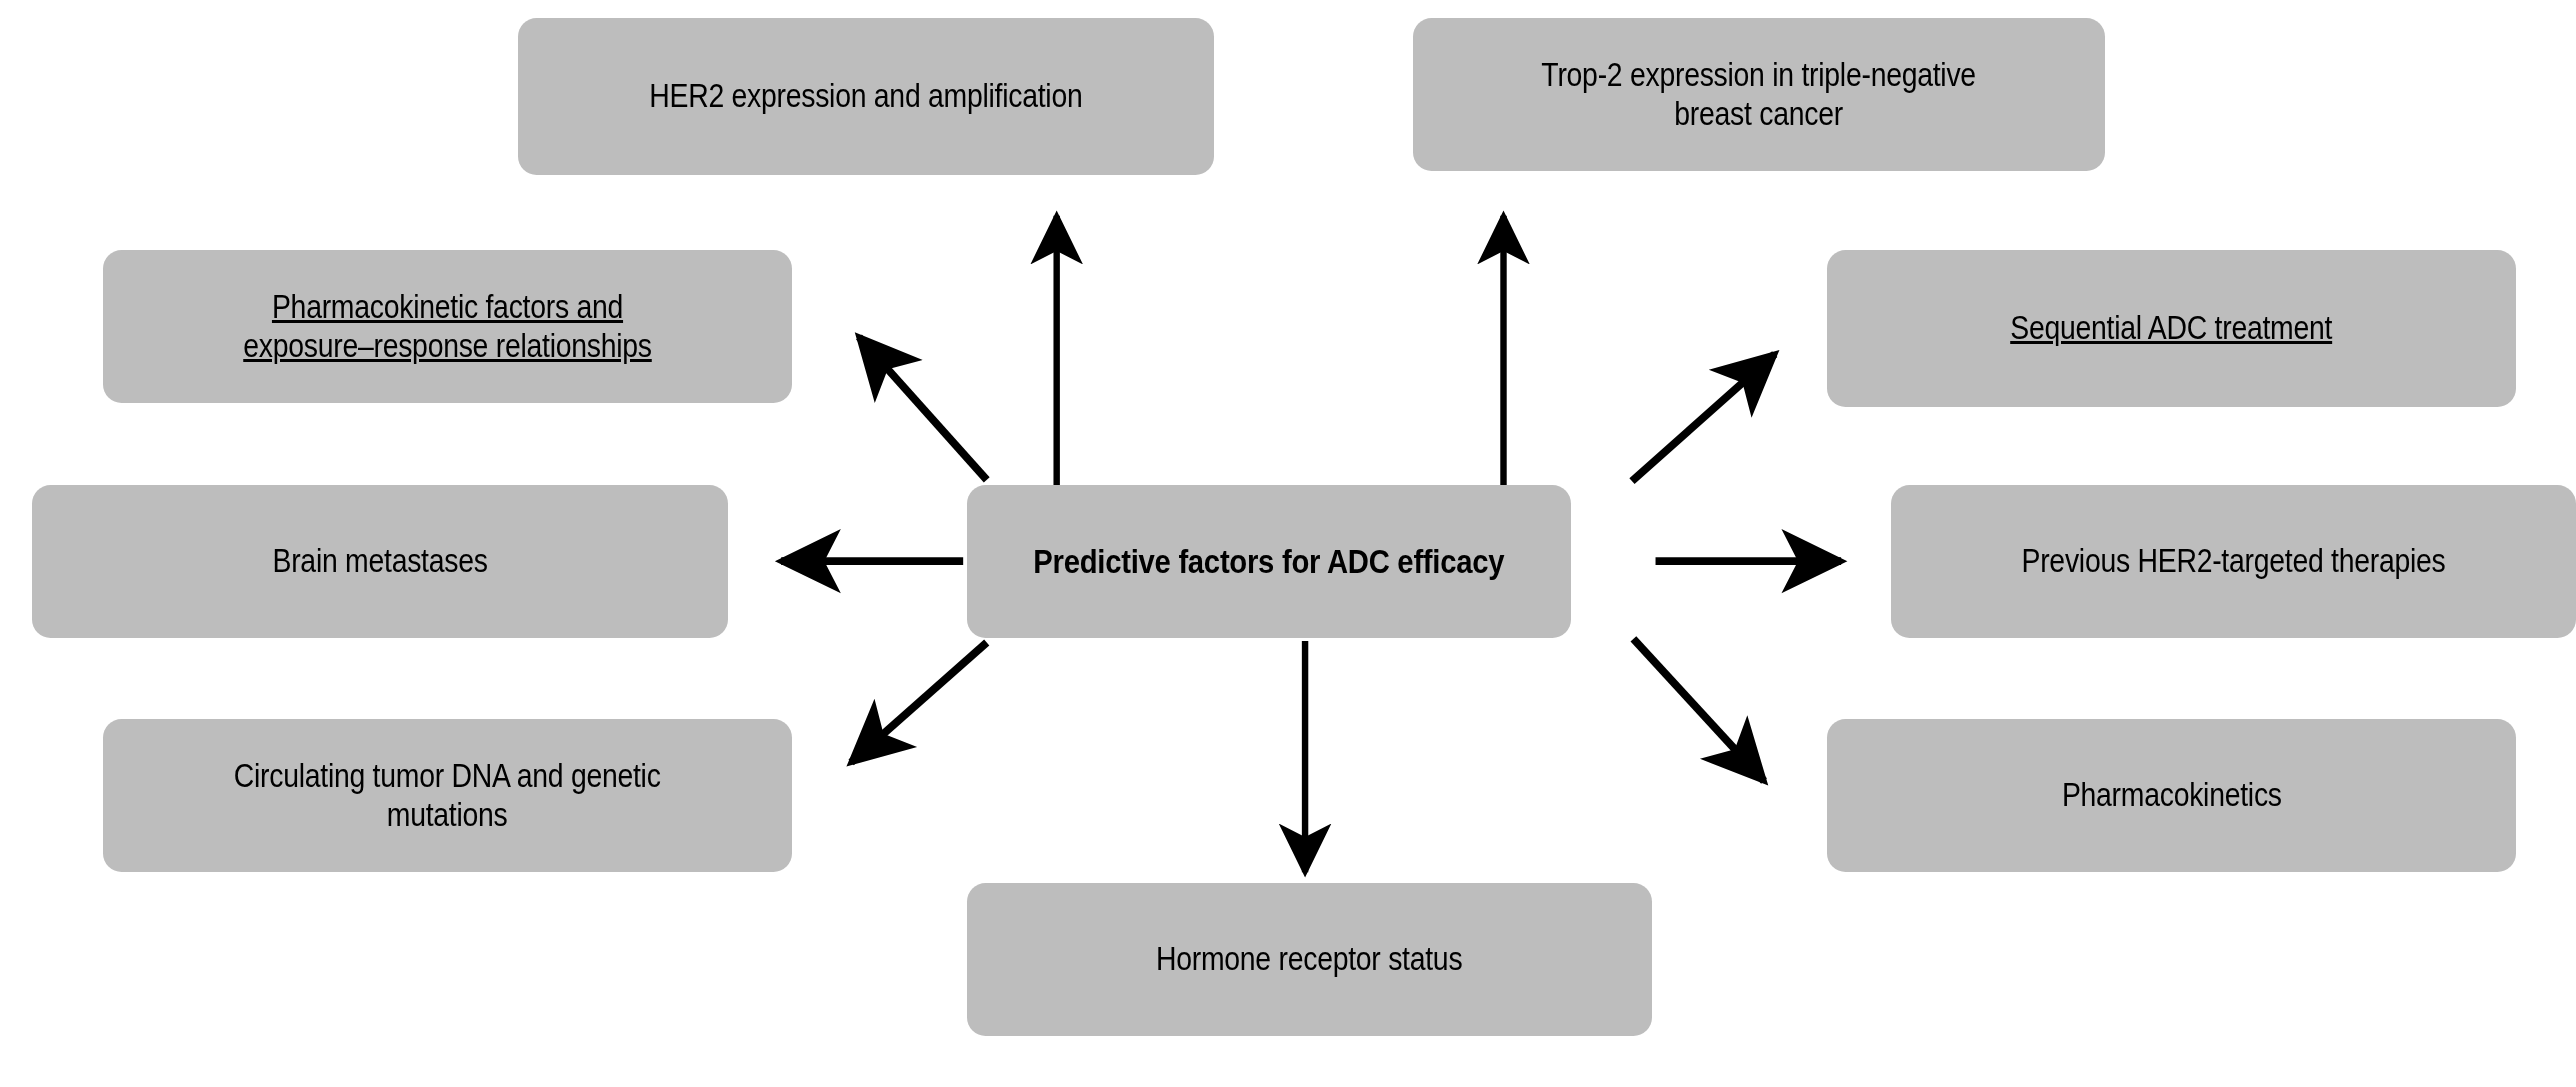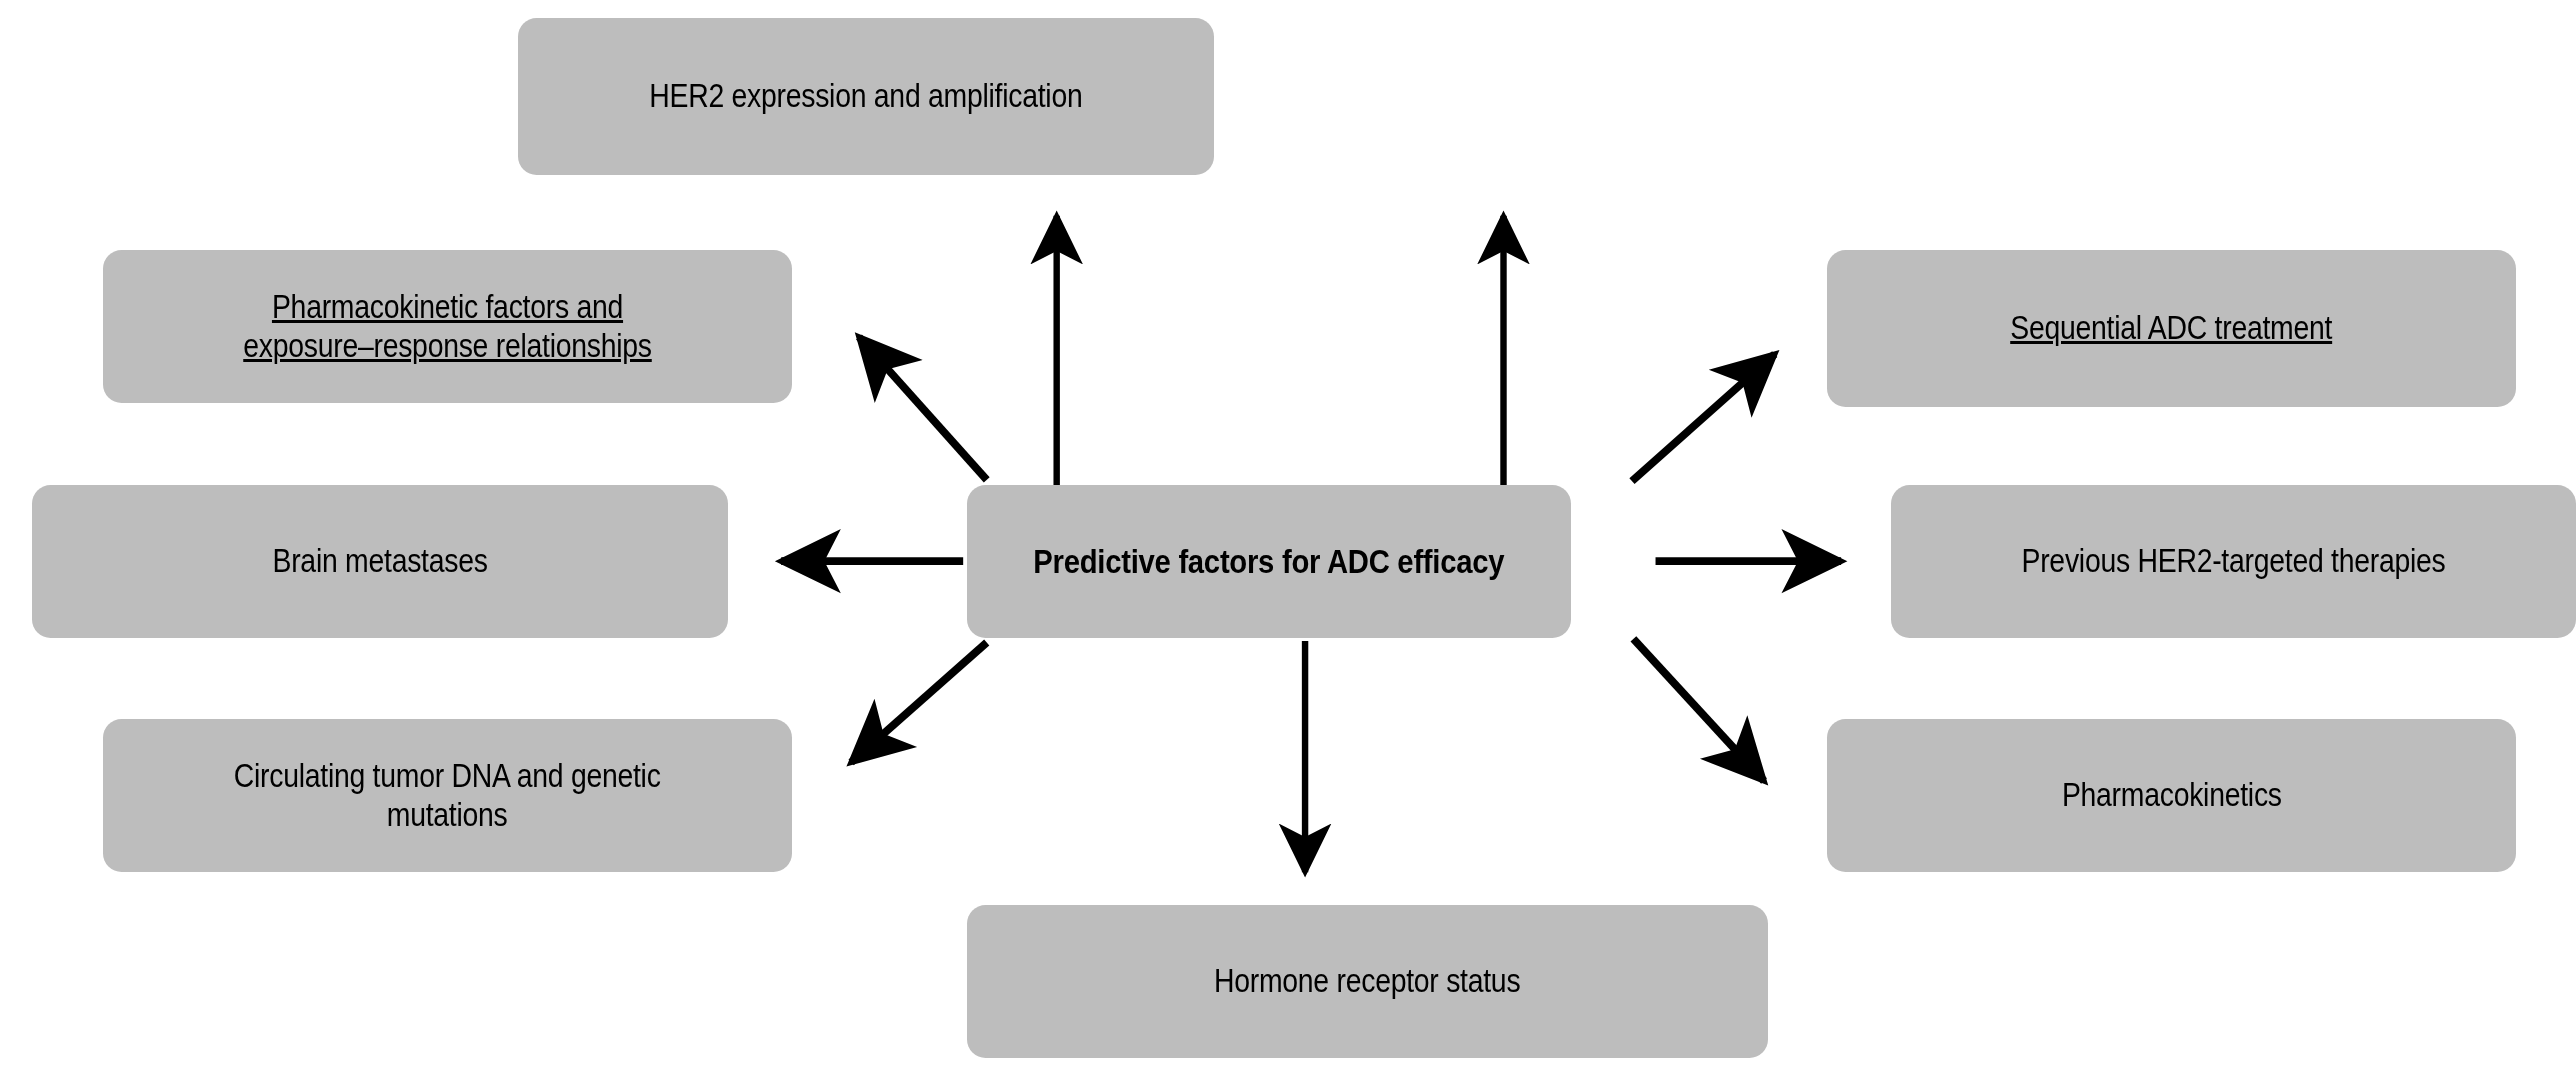--- a/index.html
+++ b/index.html
@@ -60,21 +60,21 @@
   
   #node-her2          { left: 502px;  top: 18px;   width: 696px; height: 157px; }
   #node-trop2         { left: 1397px; top: 18px;   width: 692px; height: 153px; }
   #node-pk-factors    { left: 87px;  top: 250px;  width: 689px; height: 153px; text-decoration: underline; }
   #node-sequential    { left: 1811px; top: 250px;  width: 689px; height: 157px; text-decoration: underline; }
   #node-brain-mets    { left: 15.7px;   top: 485px;  width: 696px; height: 153px; }
   #node-center        { left: 951px; top: 485px;  width: 604px; height: 153px; }
   #node-prev-her2     { left: 1875px; top: 485px;  width: 685px; height: 153px; text-align: center; }
   #node-ctdna         { left: 87px;  top: 719px; width: 689px; height: 153px; }
   #node-pharmaco      { left: 1811px; top: 719px; width: 689px; height: 153px; }
-  #node-hormone       { left: 951px; top: 905px; width: 801px; height: 153px; }
+  #node-hormone       { left: 951px; top: 883px; width: 685px; height: 153px; }
 </style>
 </head>
 <body>
 
 <div id="diagram-root">
 
   <svg id="arrow-layer" viewBox="0 0 3609 1524" width="2576" height="1088" xmlns="http://www.w3.org/2000/svg" aria-hidden="true">
     <defs>
       <marker id="ahead" markerWidth="9" markerHeight="9" refX="7.6" refY="4.5" orient="auto" markerUnits="strokeWidth">
         <path d="M0,0.4 L8.4,4.5 L0,8.6 L2.1,4.5 Z" fill="#000000"></path>
@@ -97,20 +97,24 @@
 
     <line x1="2266" y1="895" x2="2449" y2="1094" stroke="#000000" stroke-width="11" marker-end="url(#ahead)"></line>
 
     <line x1="1806" y1="898" x2="1806" y2="1222" stroke="#000000" stroke-width="9" marker-end="url(#ahead)"></line>
   </svg>
 
   <div class="node" id="node-her2">
     <span class="node-label">HER2 expression and amplification</span>
   </div>
 
+  <div class="node" id="node-trop2">
+    <span class="node-label">Trop-2 expression in triple-negative
+breast cancer</span>
+  </div>
 
   <div class="node" id="node-pk-factors">
     <span class="node-label">Pharmacokinetic factors and
 exposure–response relationships</span>
   </div>
 
   <div class="node" id="node-sequential">
     <span class="node-label">Sequential ADC treatment</span>
   </div>
 

